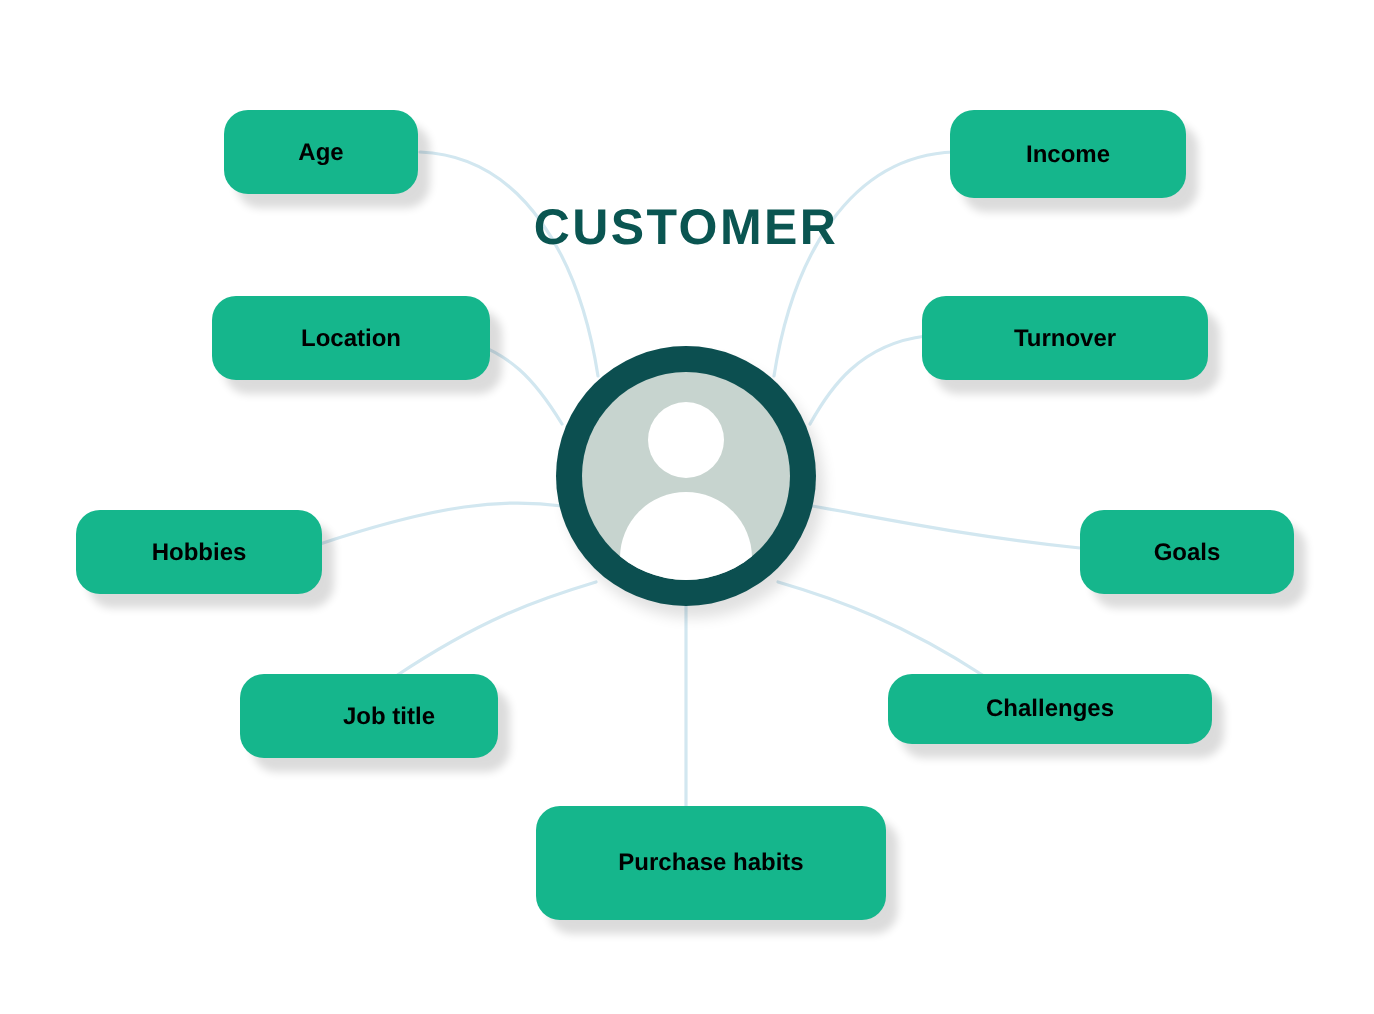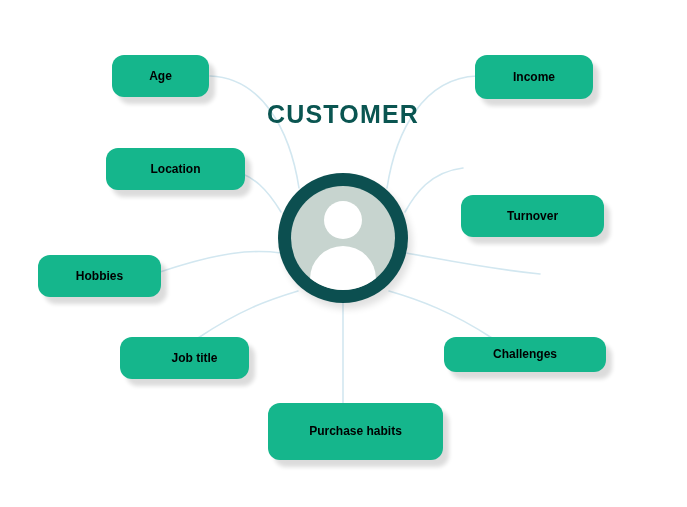--- a/index.html
+++ b/index.html
@@ -44,21 +44,21 @@
     font-size:12px;
     font-weight:600;
     line-height:1.2;
     box-shadow:6px 7px 4px rgba(0,0,0,0.14);
     padding:0 6px;
     box-sizing:border-box;
   }
   .node-age        { left:112px; top:55px;  width:97px;  height:42px; }
   .node-income     { left:475px; top:55px;  width:118px; height:44px; }
   .node-location   { left:82px;  top:148px; width:139px; height:42px;margin-left:24px; }
-  .node-turnover   { left:461px; top:148px; width:143px; height:42px;margin-top:47px; }
+  .node-turnover   { left:461px; top:148px; width:143px; height:42px; }
   .node-hobbies    { left:38px;  top:255px; width:123px; height:42px;text-align:center; }
   .node-goals      { left:540px; top:255px; width:107px; height:42px; }
   .node-job-title  { left:120px; top:337px; width:129px; height:42px;padding-left:26px; }
   .node-challenges { left:444px; top:337px; width:162px; height:35px; }
   .node-purchase-habits { left:268px; top:403px; width:175px; height:57px; }
 
   .center-circle {
     position:absolute;
     left:278px; top:173px;
     width:130px; height:130px;
@@ -118,17 +118,18 @@
       <div class="person-head"></div>
       <div class="person-body"></div>
     </div>
   </div>
 
   <div class="node node-age">Age</div>
   <div class="node node-income">Income</div>
   <div class="node node-location">Location</div>
   <div class="node node-turnover">Turnover</div>
   <div class="node node-hobbies">Hobbies</div>
+  <div class="node node-goals">Goals</div>
   <div class="node node-job-title">Job title</div>
   <div class="node node-challenges">Challenges</div>
   <div class="node node-purchase-habits">Purchase habits</div>
 
 </div>
 
 </body></html>

